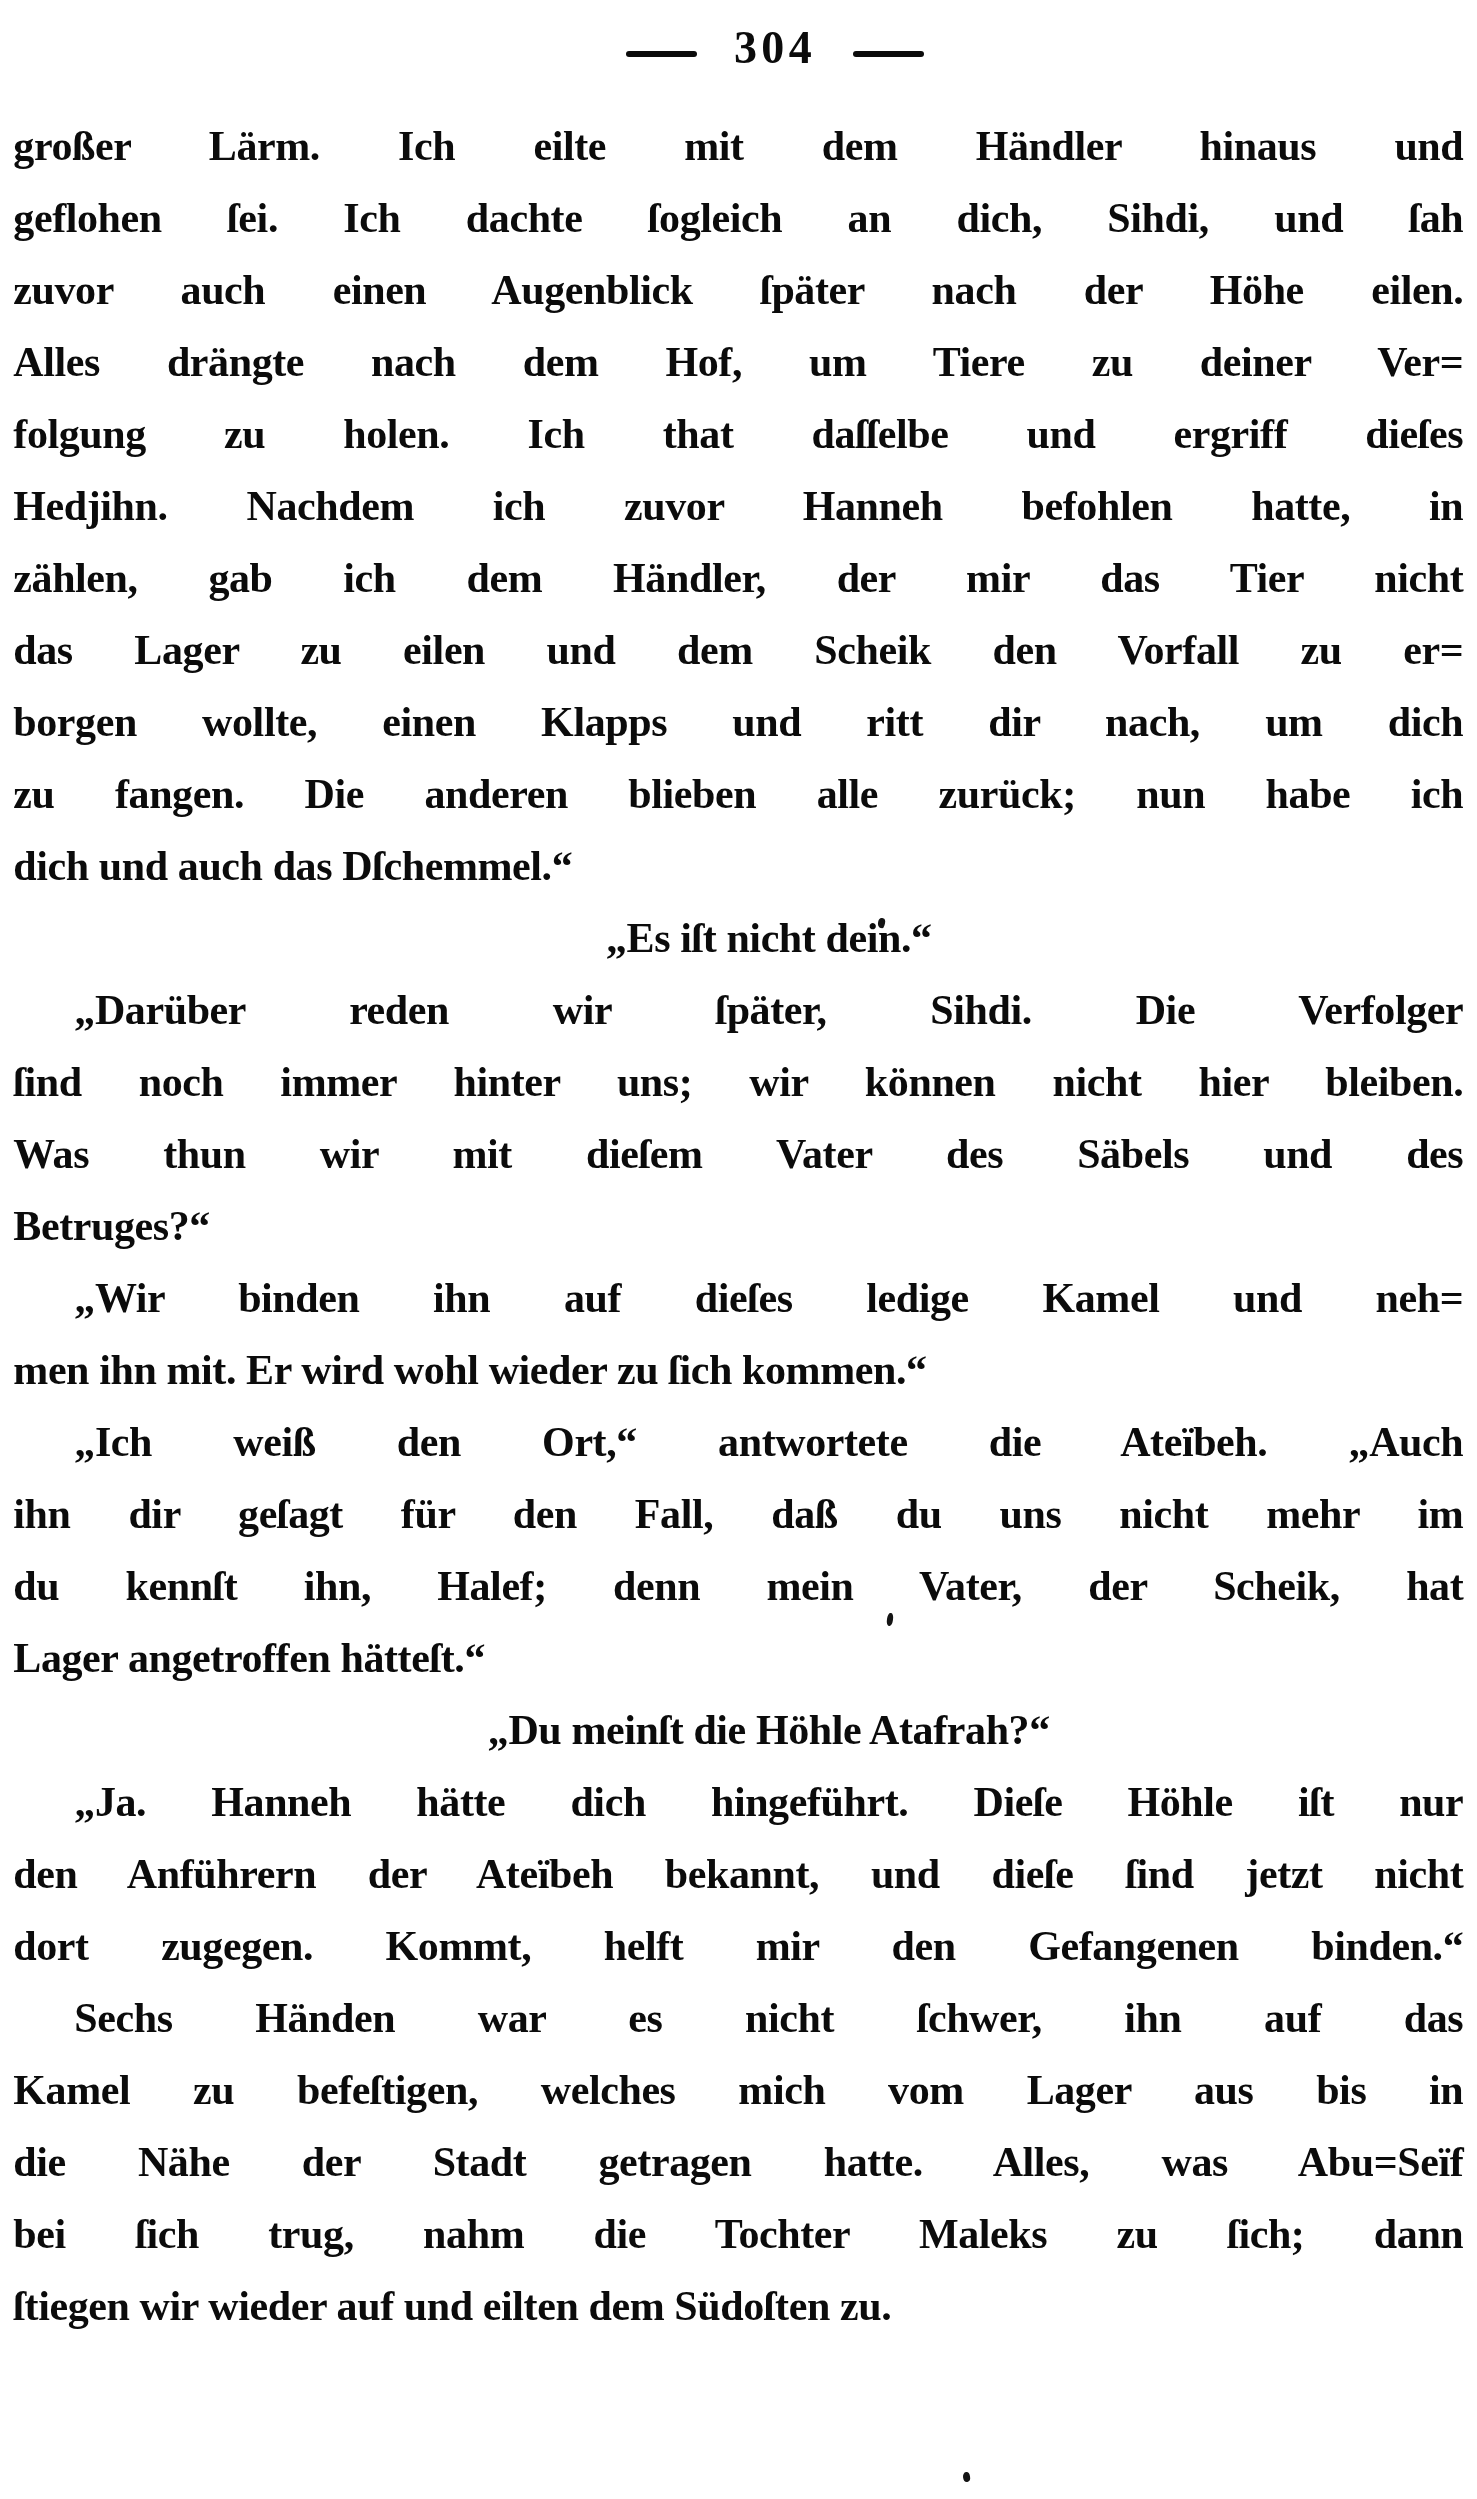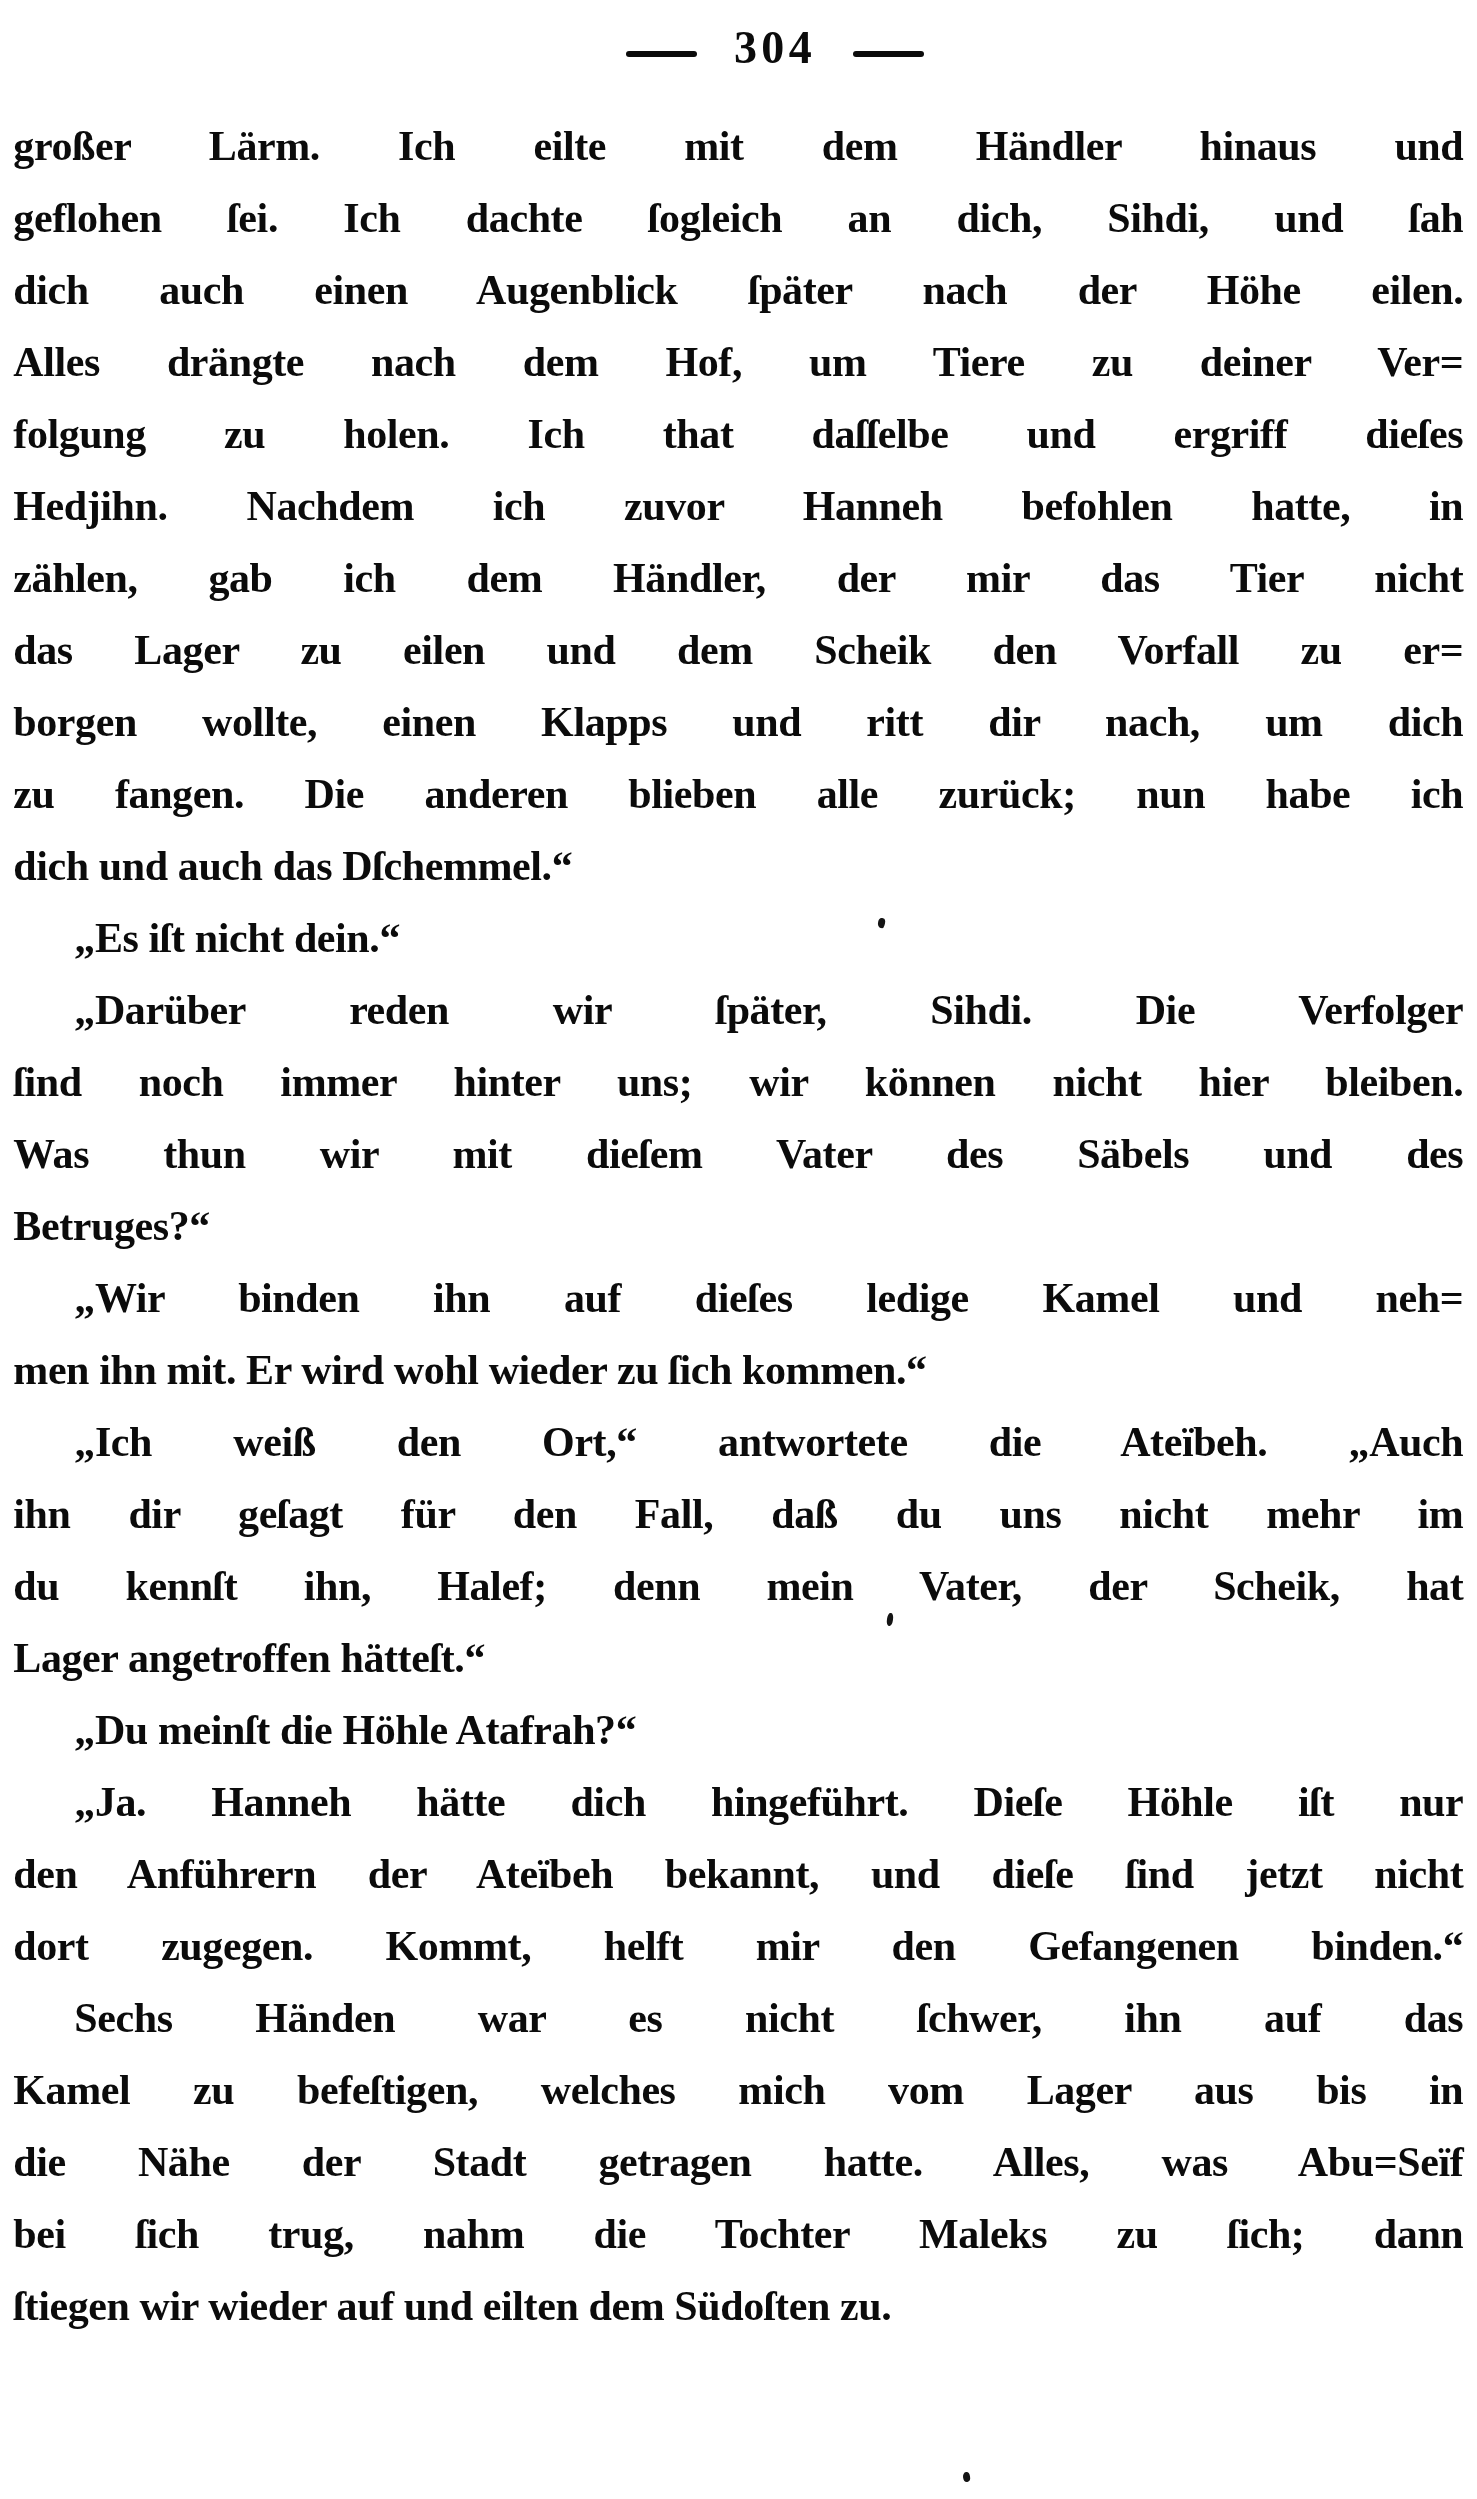--- a/index.html
+++ b/index.html
@@ -30,39 +30,39 @@
     font-family:"Liberation Serif","DejaVu Serif",serif;
     font-weight:700;
     font-size:42px;
     letter-spacing:-0.4px;
     height:72px;line-height:72px;
     white-space:normal;
     text-align:left;
     overflow:visible;
   }
   .line.j{text-align:justify;text-align-last:justify;}
-  .line.ind{text-indent:61px;}
+  .line.ind{text-indent:61px;text-align:center;}
   .speck{position:absolute;background:#141414;}
   .speck.s1{left:878px;top:918px;width:6.7px;height:9.6px;border-radius:50% 50% 40% 60%;transform:rotate(14deg);}
   .speck.s2{left:887px;top:1613px;width:6px;height:12.6px;border-radius:45%;transform:rotate(8deg);}
   .speck.s3{left:963px;top:2472px;width:7.4px;height:9.6px;border-radius:55% 45% 50% 50%;transform:rotate(-10deg);}
 </style>
 </head>
 <body>
 
 <div class="page">
 
   <div class="hdr">
     <span class="dash"></span><span class="num">304</span><span class="dash"></span>
   </div>
 
   <div class="text-block">
       <div class="line j">großer Lärm.  Ich eilte mit dem Händler hinaus und</div>
       <div class="line j">geflohen ſei.  Ich dachte ſogleich an dich, Sihdi, und ſah</div>
-      <div class="line j">dich auch einen Augenblick ſpäter nach der Höhe eilen.</div>
+      <div class="line j">zuvor auch einen Augenblick ſpäter nach der Höhe eilen.</div>
       <div class="line j">Alles drängte nach dem Hof, um Tiere zu deiner Ver=</div>
       <div class="line j">folgung zu holen.  Ich that daſſelbe und ergriff dieſes</div>
       <div class="line j">Hedjihn.  Nachdem ich zuvor Hanneh befohlen hatte, in</div>
       <div class="line j">zählen, gab ich dem Händler, der mir das Tier nicht</div>
       <div class="line j">das Lager zu eilen und dem Scheik den Vorfall zu er=</div>
       <div class="line j">borgen wollte, einen Klapps und ritt dir nach, um dich</div>
       <div class="line j">zu fangen.  Die anderen blieben alle zurück; nun habe ich</div>
       <div class="line">dich und auch das Dſchemmel.“</div>
       <div class="line ind">„Es iſt nicht dein.“</div>
       <div class="line j ind">„Darüber reden wir ſpäter, Sihdi.  Die Verfolger</div>

